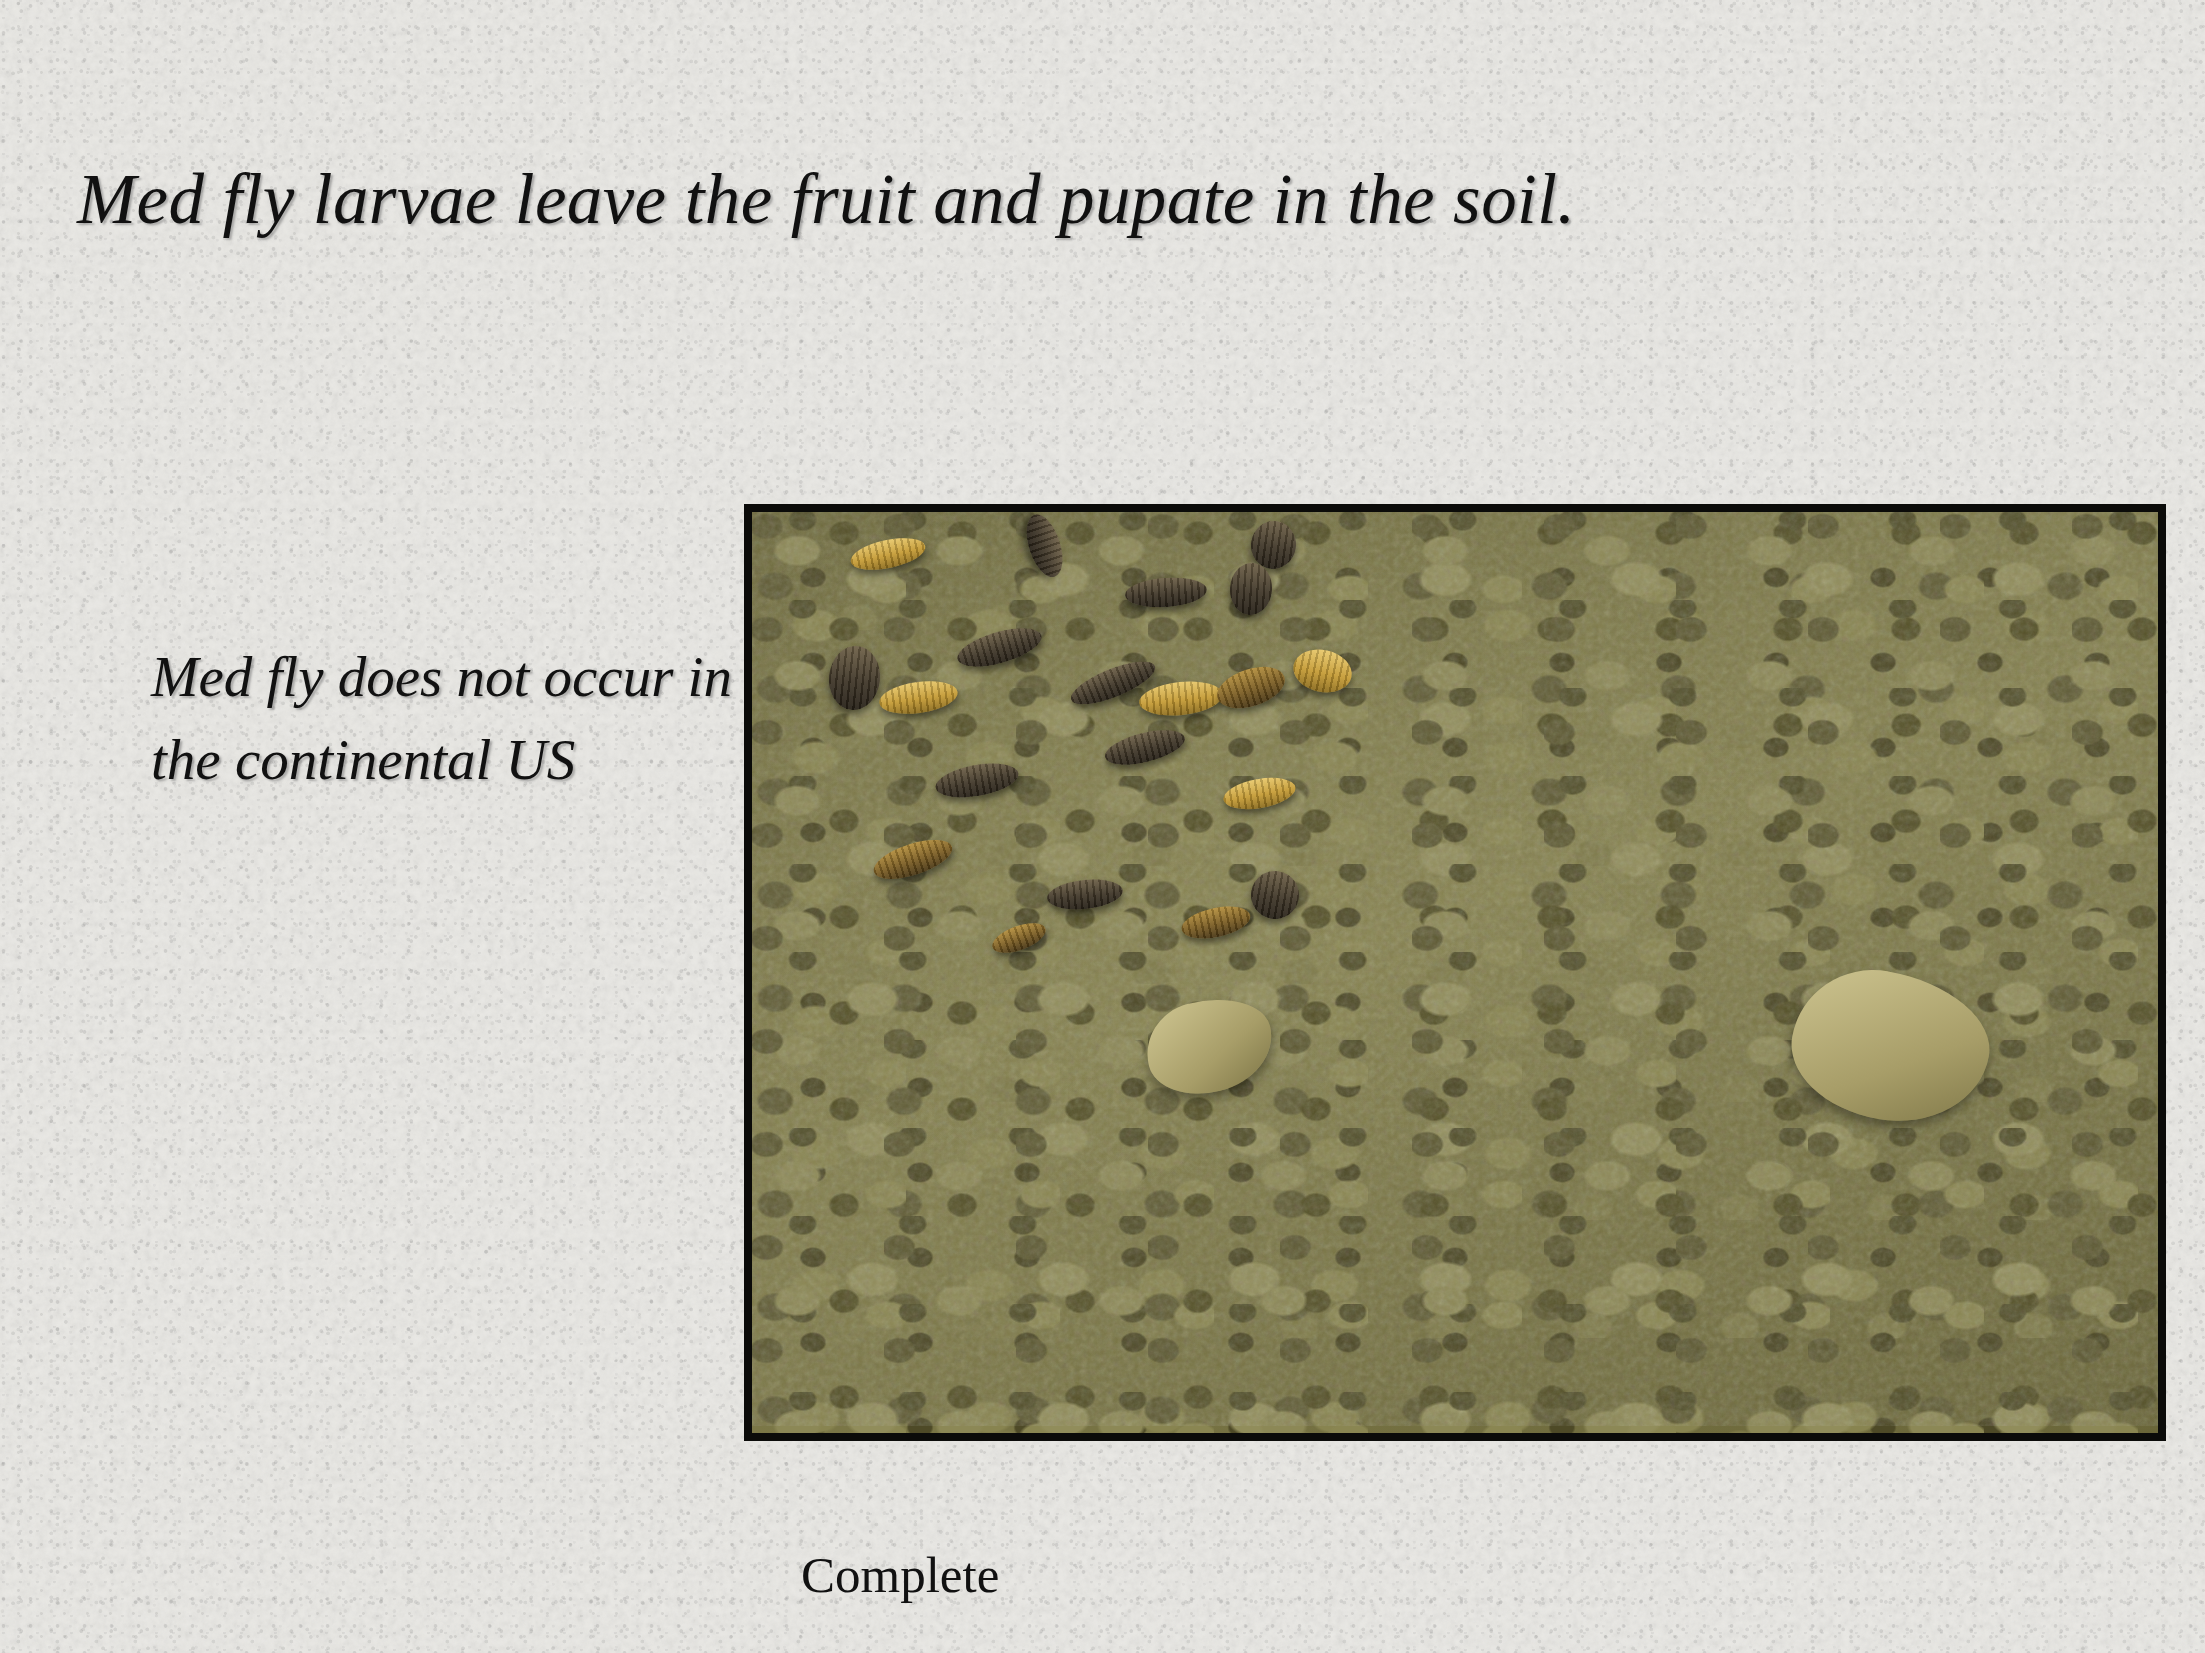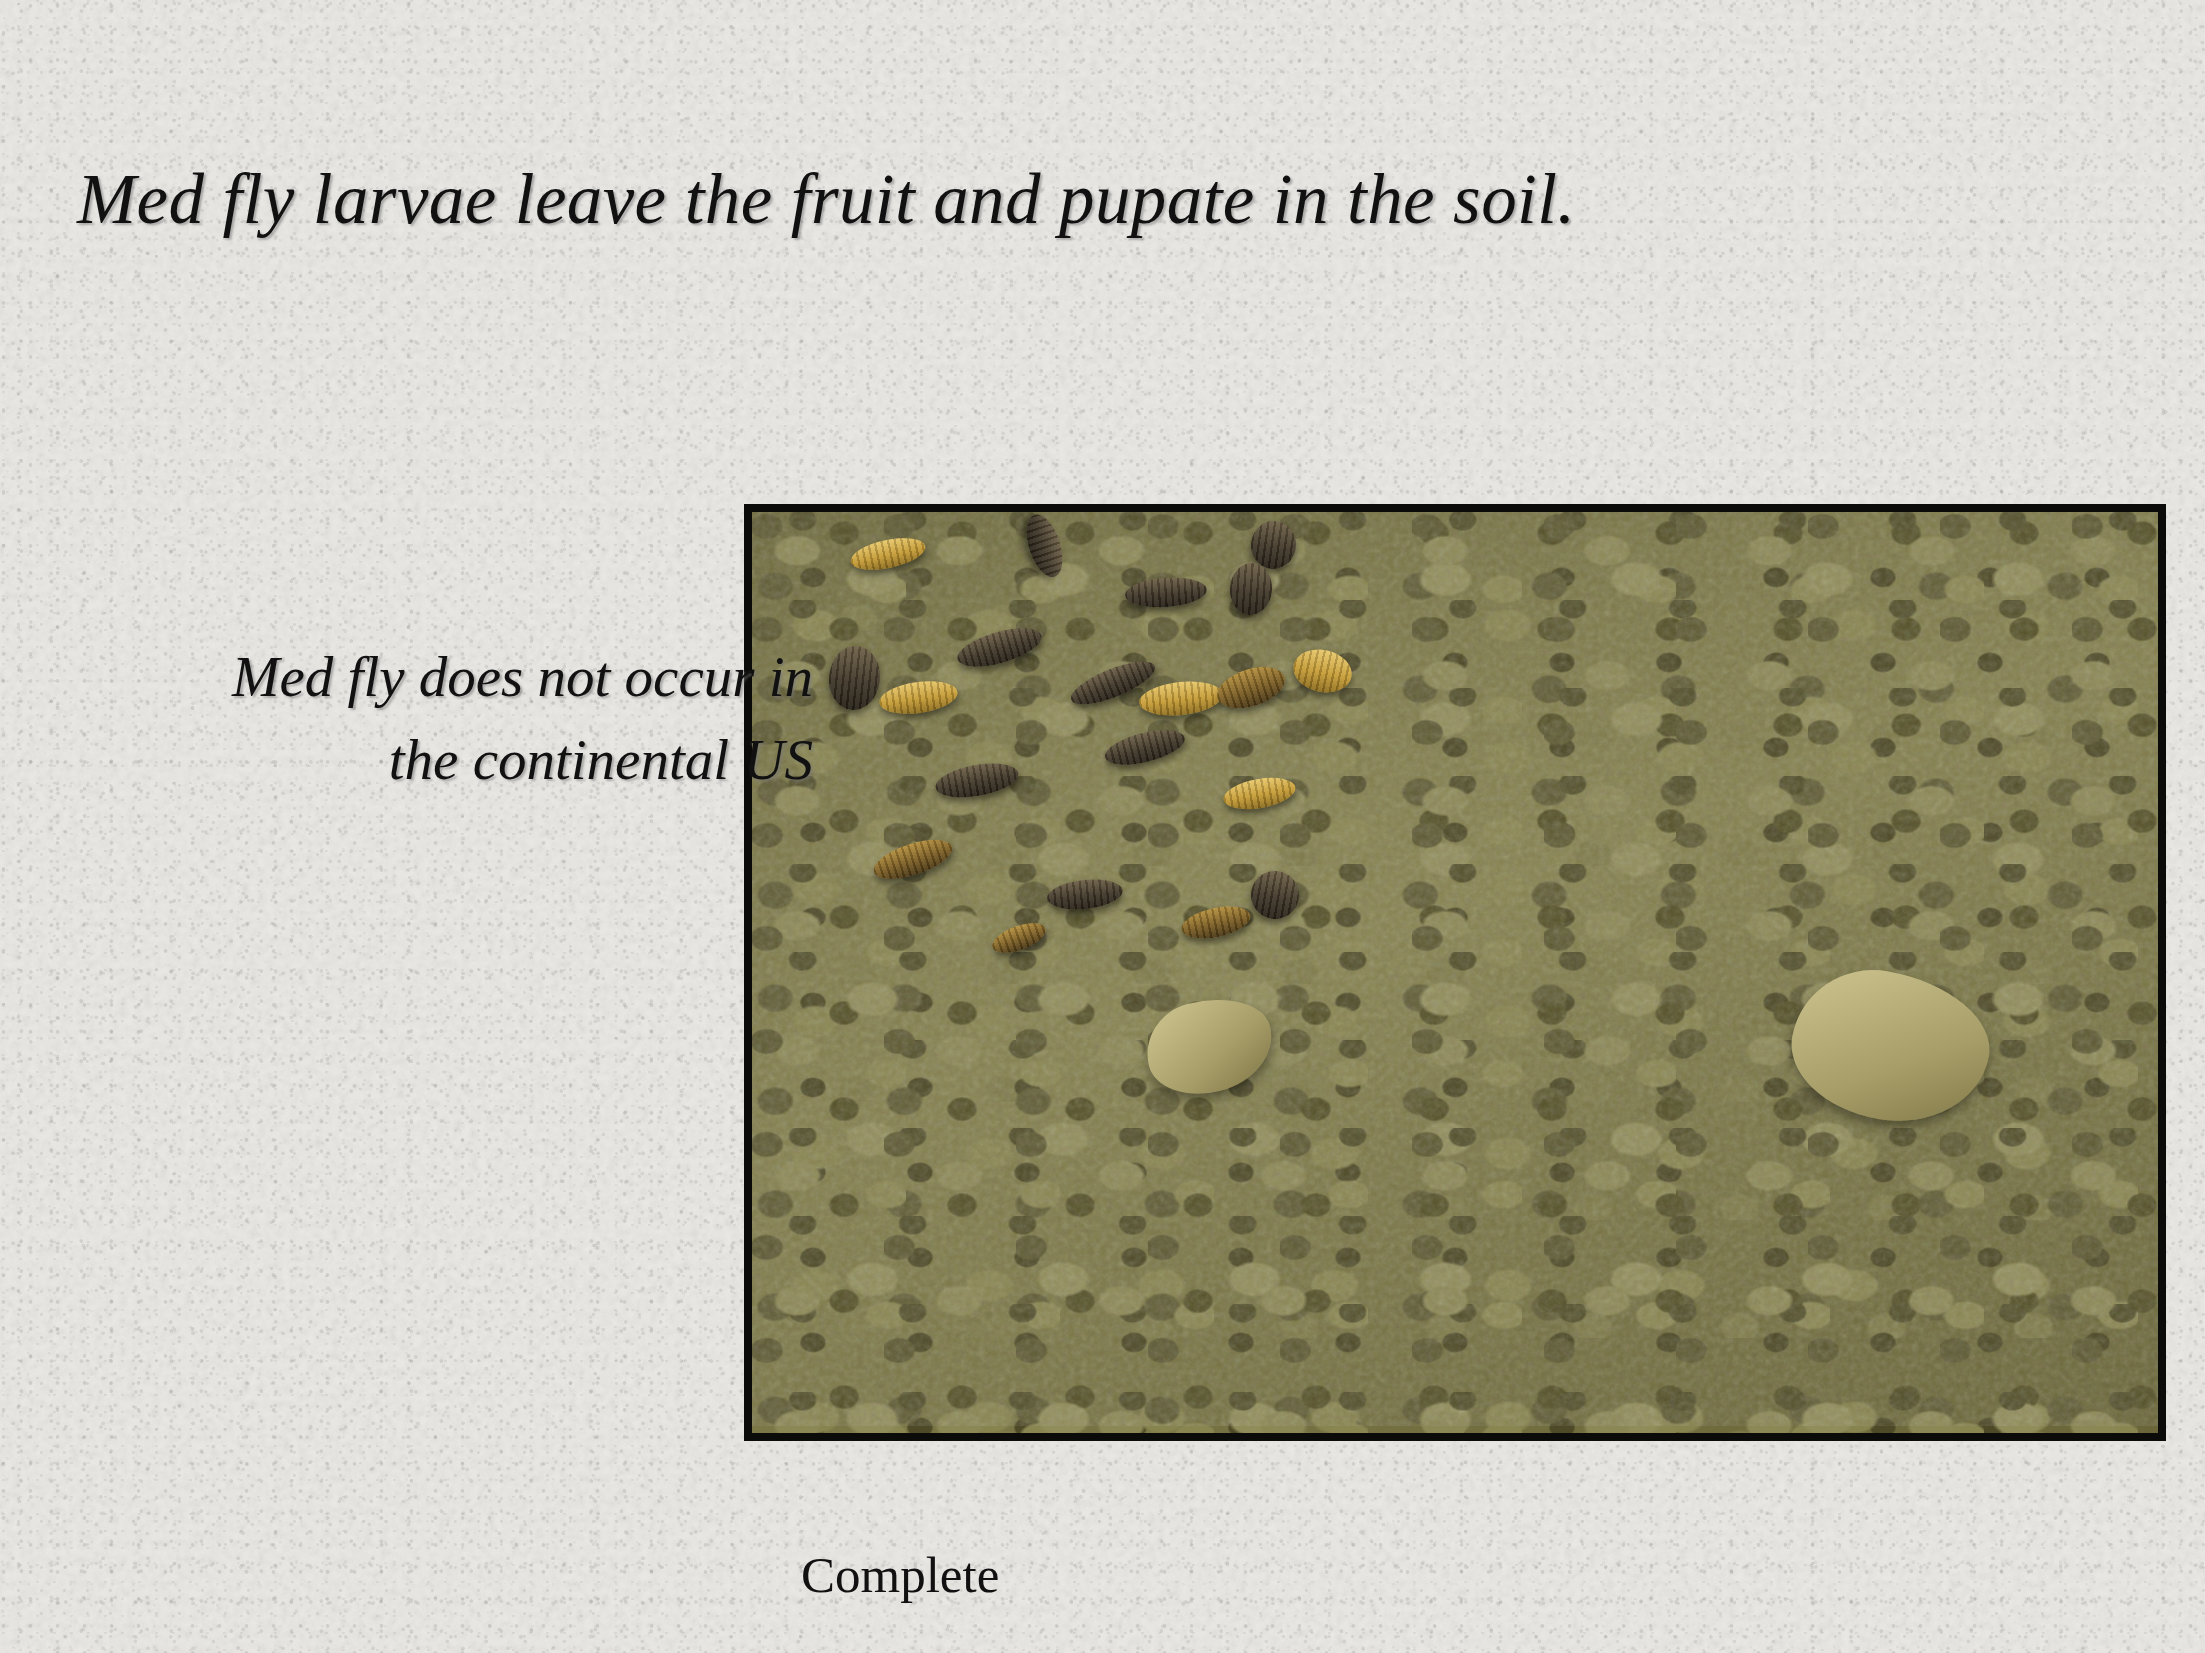--- a/index.html
+++ b/index.html
@@ -27,21 +27,20 @@
       radial-gradient(circle at 29% 63%, rgba(130,130,130,0.20) 0 1.5px, transparent 2.2px),
       radial-gradient(circle at 88% 77%, rgba(120,120,120,0.18) 0 1.5px, transparent 2.2px),
       radial-gradient(circle at 5% 88%,  rgba(150,150,150,0.16) 0 1.5px, transparent 2.2px),
       radial-gradient(circle at 60% 92%, rgba(125,125,125,0.18) 0 1.5px, transparent 2.2px),
       radial-gradient(circle at 35% 44%, rgba(160,160,160,0.14) 0 1.1px, transparent 1.8px),
       radial-gradient(circle at 80% 15%, rgba(115,115,115,0.16) 0 1.1px, transparent 1.8px),
       radial-gradient(circle at 20% 5%,  rgba(135,135,135,0.15) 0 1.1px, transparent 1.8px);
     background-size:
       27px 27px, 39px 39px, 30px 30px, 45px 45px, 35px 35px,
       49px 49px, 32px 32px, 21px 21px, 23px 23px, 17px 17px;
-    border-radius: 32px;
   }
   #grain {
     position: absolute;
     inset: 0;
     pointer-events: none;
     opacity: .55;
   }
 
   
   .headline {
@@ -64,21 +63,20 @@
     left: 151px;
     top: 636px;
     width: 662px;
     font-family: "Liberation Serif", serif;
     font-style: italic;
     font-size: 57px;
     line-height: 1.45;
     color: #111;
     text-shadow: 2.2px 2.2px 2.2px rgba(120,120,120,0.55);
     z-index: 5;
-    text-align: right;
   }
 
   
   .photo-frame {
     position: absolute;
     left: 744px;
     top: 504px;
     width: 1422px;
     height: 937px;
     border: 8.8px solid #0b0b09;

